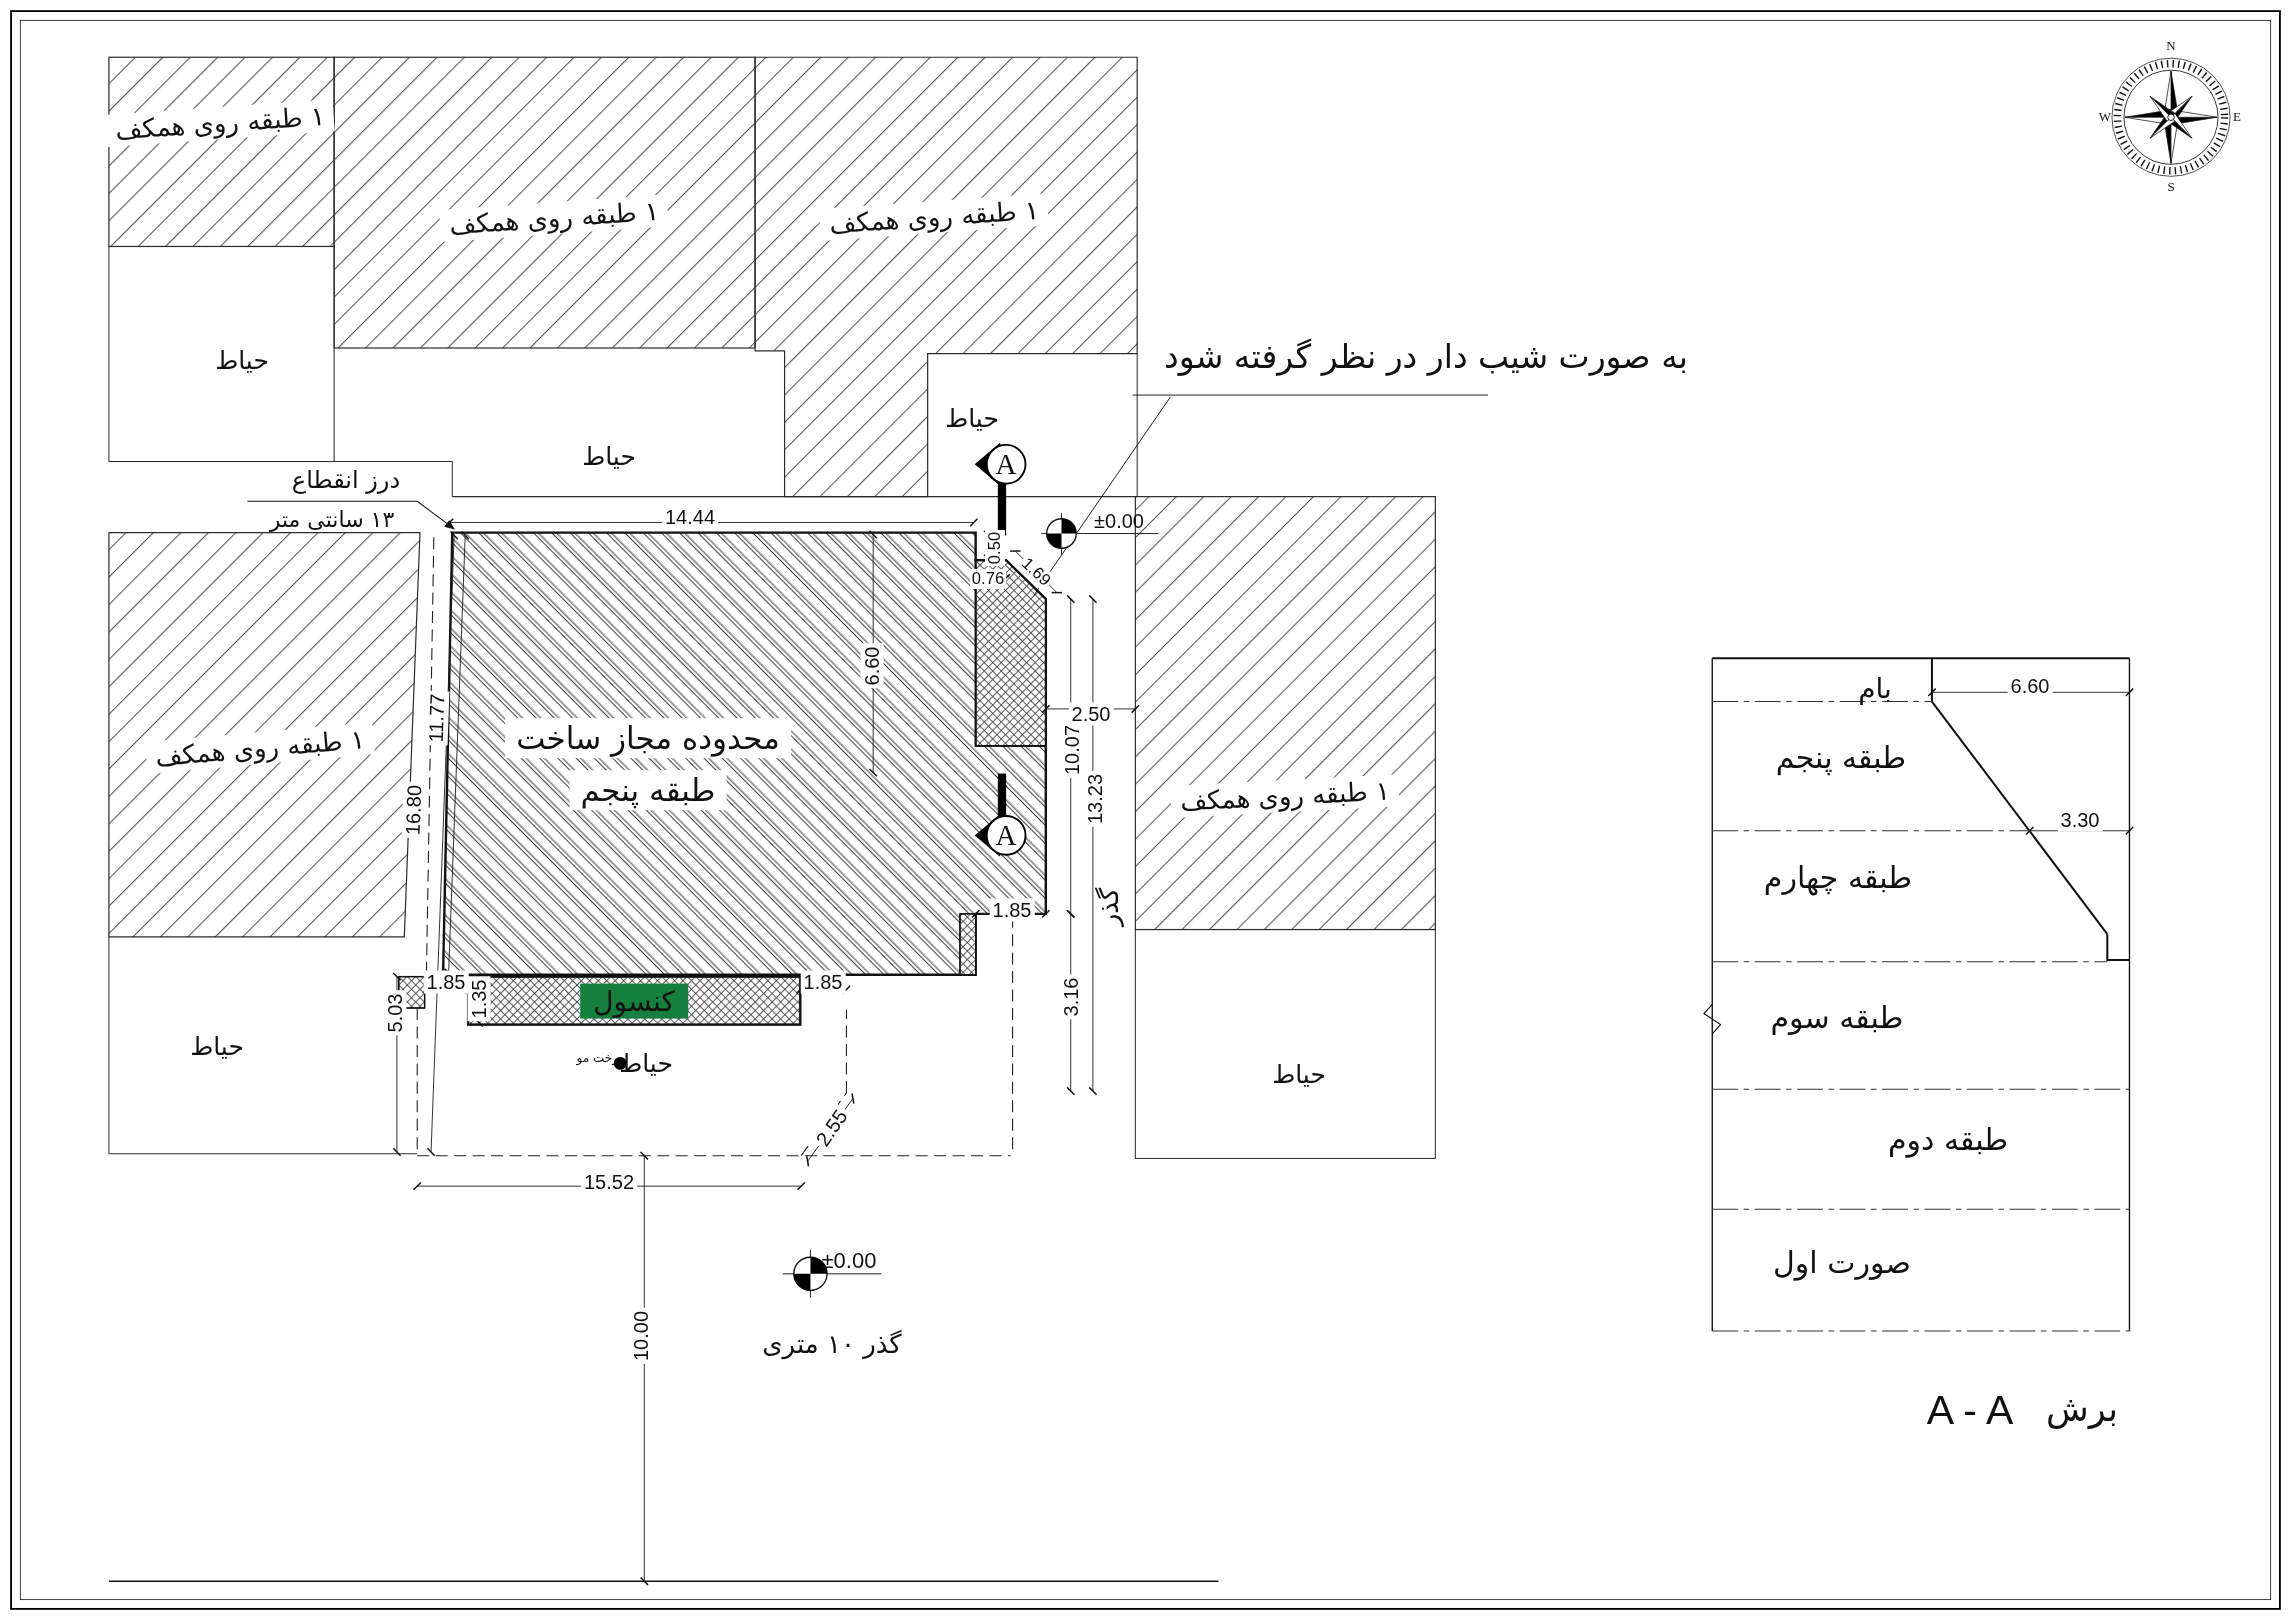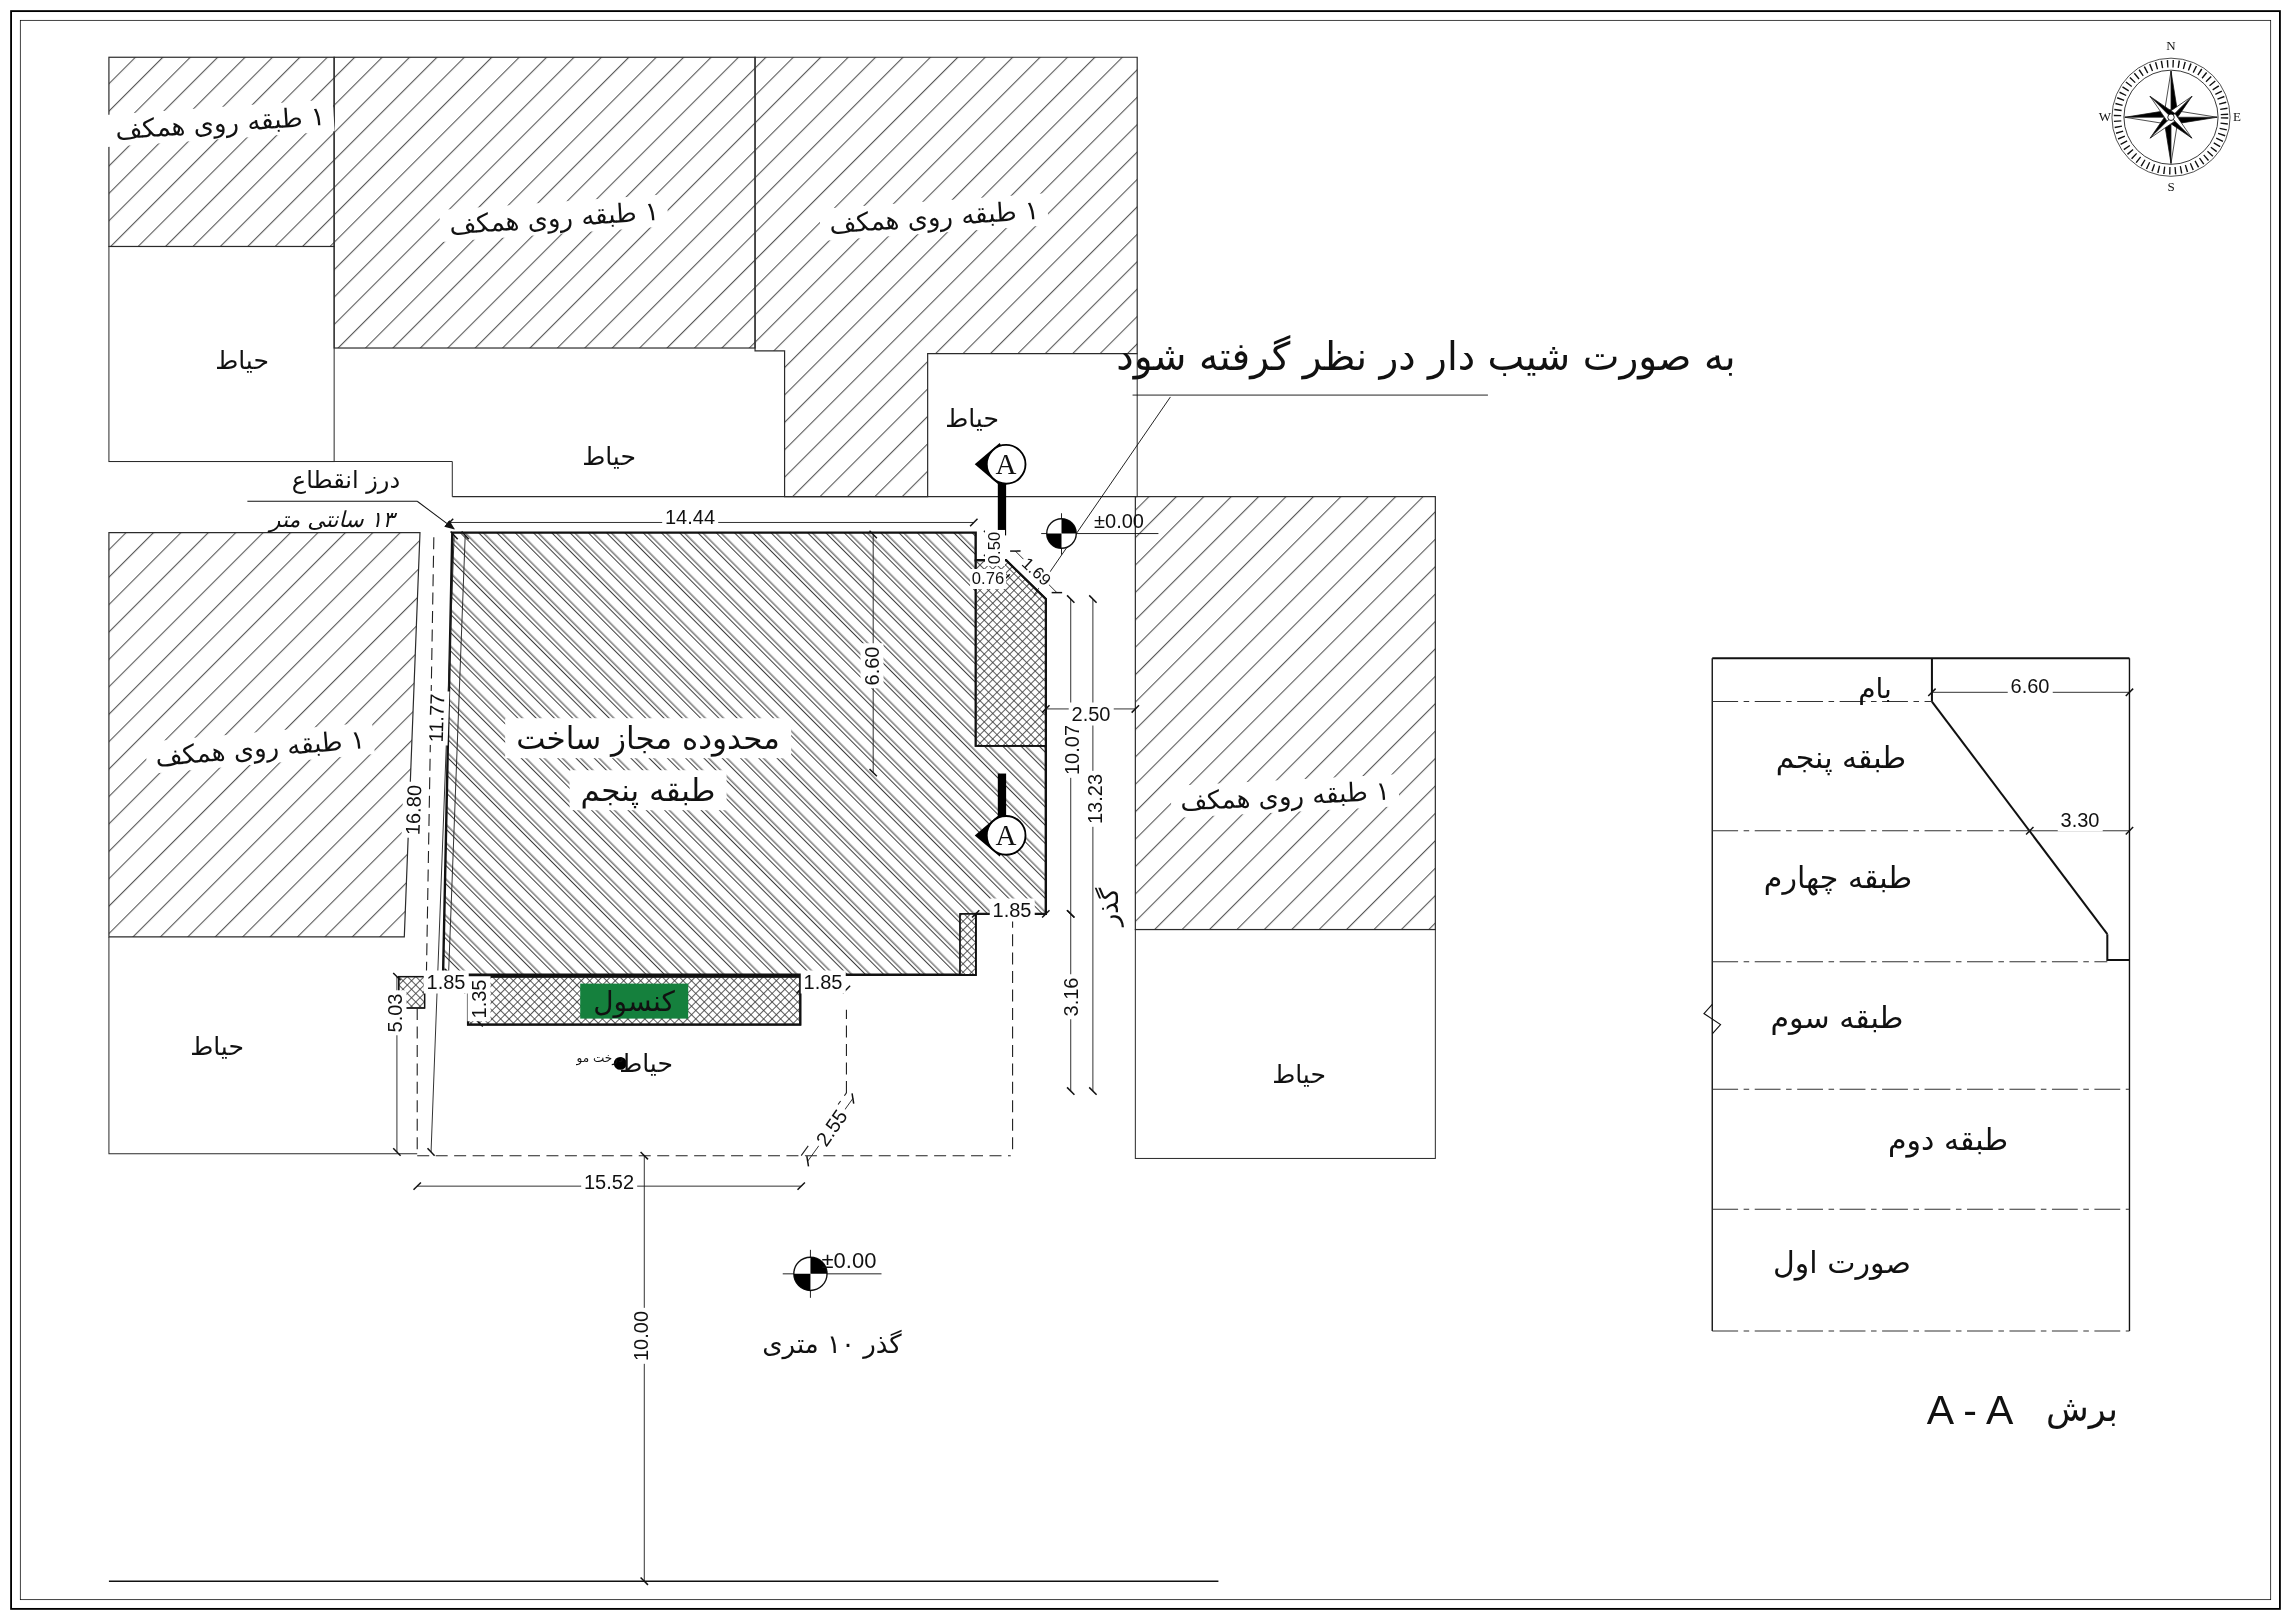--- a/index.html
+++ b/index.html
@@ -211,23 +211,23 @@
 <div class="t fa" style="left:600px;top:1058px;font-size:12px;">درخت مو</div>
 
 <div class="t fa zone" style="left:648px;top:738px;">محدوده مجاز ساخت</div>
 <div class="t fa zone" style="left:648px;top:790px;">طبقه پنجم</div>
 <div class="t fa" style="left:634px;top:1001px;font-size:28px;background:#15803d;padding:0.9px 13px;">کنسول</div>
 
 <div class="t fa" style="left:1109px;top:907px;font-size:26px;transform:translate(-50%,-50%) rotate(-90deg);">گذر</div>
 <div class="t fa" style="left:832px;top:1344px;font-size:26px;">گذر ١٠ متری</div>
 
 <div class="t fa" style="left:346px;top:480px;font-size:24px;">درز انقطاع</div>
-<div class="t fa" style="left:332px;top:519px;font-size:22px;font-style:italic;">١٣ سانتی متر</div>
-
-<div class="t fa" style="left:1426px;top:356px;font-size:39px;">به صورت شیب دار در نظر گرفته شود</div>
+<div class="t fa" style="left:332px;top:519px;font-size:22px;">١٣ سانتی متر</div>
+
+<div class="t fa" style="left:1426px;top:356px;font-size:33px;">به صورت شیب دار در نظر گرفته شود</div>
 
 <div class="t dim" style="left:1119px;top:521px;background:none;">±0.00</div>
 <div class="t" style="left:849px;top:1261px;font-family:'Liberation Sans','DejaVu Sans',sans-serif;font-size:22px;">±0.00</div>
 
 <div class="t dim" style="left:690px;top:517px;">14.44</div>
 <div class="t dim" style="left:414px;top:810px;transform:translate(-50%,-50%) rotate(-88deg);">16.80</div>
 <div class="t dim" style="left:437px;top:718px;transform:translate(-50%,-50%) rotate(-88deg);">11.77</div>
 <div class="t dim" style="left:395px;top:1013px;transform:translate(-50%,-50%) rotate(-90deg);">5.03</div>
 <div class="t dim" style="left:446px;top:982px;">1.85</div>
 <div class="t dim" style="left:479px;top:999px;transform:translate(-50%,-50%) rotate(-90deg);">1.35</div>

